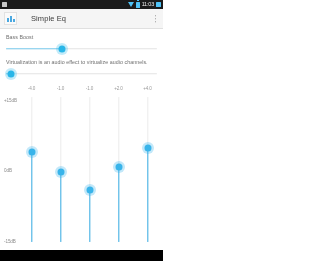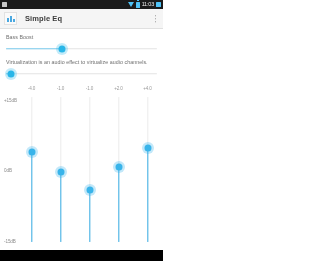--- a/index.html
+++ b/index.html
@@ -52,22 +52,22 @@
     border: 1px solid #e2e2e2;
     display: flex; align-items: flex-end; justify-content: center;
     gap: 1px; padding: 2px 1.5px;
     flex: 0 0 auto; margin-left: 1px;
   }
   .app-icon i { display: block; width: 2px; background: #4aa8e0; }
   .app-icon i:nth-child(1) { height: 55%; }
   .app-icon i:nth-child(2) { height: 85%; }
   .app-icon i:nth-child(3) { height: 40%; }
   .app-title {
-    font-size: 7.5px; color: #3b3b3b; margin-left: 8px;
-    letter-spacing: 0.1px; white-space: nowrap; font-weight: bold;
+    font-size: 7.5px; color: #3b3b3b; margin-left: 14px;
+    letter-spacing: 0.1px; white-space: nowrap;
   }
   .overflow {
     position: absolute; right: 5px; top: 50%; transform: translateY(-50%);
     display: flex; flex-direction: column; gap: 1.5px; align-items: center;
     padding: 2px;
   }
   .overflow span { width: 1.5px; height: 1.5px; background: #7a7a7a; border-radius: 50%; }
 
   
   .effects { padding: 5px 6px 0 6px; }

